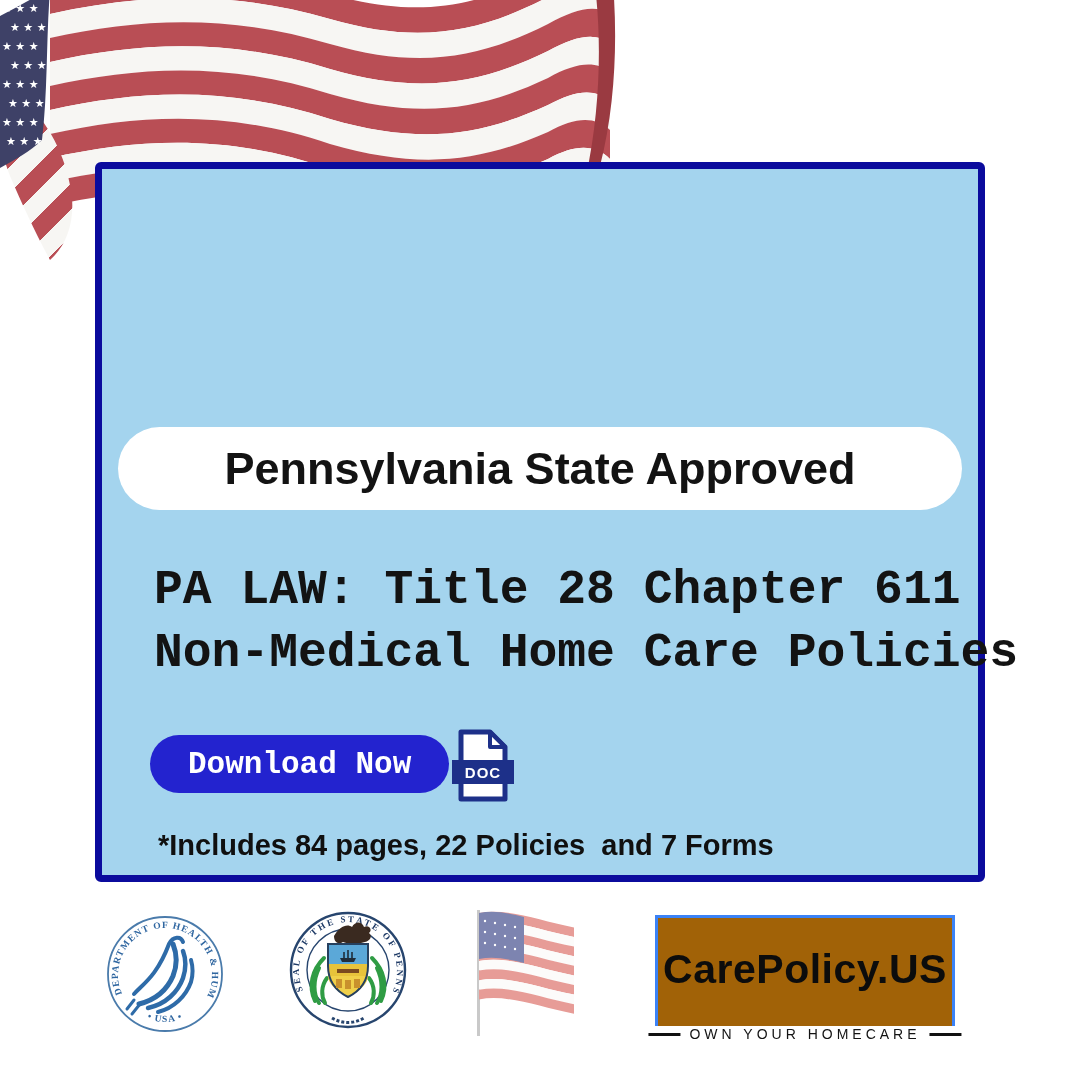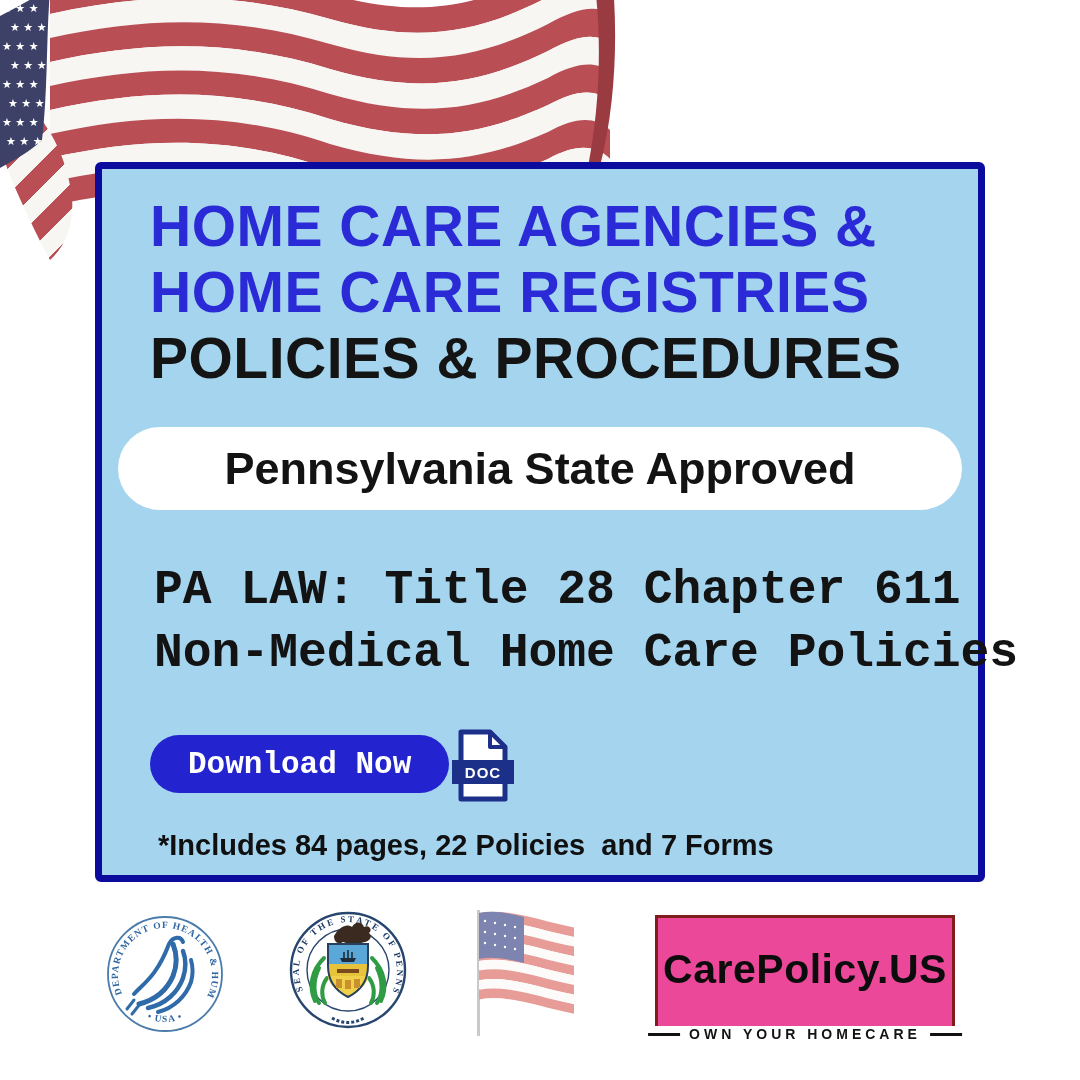--- a/index.html
+++ b/index.html
@@ -28,25 +28,25 @@
   .footnote{position:absolute;left:56px;top:660px;font-size:29px;font-weight:bold;color:#101010;
             white-space:pre;}
 
   
   .seal{position:absolute;}
   .ringtext{fill:#2f66a0;font-family:"Liberation Serif",serif;font-size:9.5px;font-weight:bold;letter-spacing:1px;}
   .pa-ringtext{fill:#1e3a66;font-family:"Liberation Serif",serif;font-size:9px;font-weight:bold;letter-spacing:1px;}
   .stars{font-family:"DejaVu Sans",sans-serif;font-size:11px;fill:#ffffff;}
 
   .brand-box{position:absolute;left:655px;top:915px;width:300px;height:120px;box-sizing:border-box;
-             border:3px solid #7f1d1d;background:#ec4899;display:flex;align-items:center;justify-content:center;}
+             border:3px solid #3b82f6;background:#a16207;display:flex;align-items:center;justify-content:center;}
   .brand-name{font-size:41px;font-weight:bold;color:#0c0c0c;letter-spacing:.5px;margin-top:-12px;}
   .brand-tagline{position:absolute;left:50%;bottom:-10px;transform:translateX(-50%);
                  background:#ffffff;padding:0 4px;display:flex;align-items:center;gap:9px;white-space:nowrap;}
-  .brand-tagline .txt{font-size:14px;font-weight:bold;letter-spacing:4px;color:#131313;}
+  .brand-tagline .txt{font-size:14px;font-weight:normal;letter-spacing:4px;color:#131313;}
   .brand-tagline .dash{width:32px;height:3px;background:#111111;}
 </style>
 </head>
 <body>
 
 <div class="stage">
 
   <svg class="flag-art" width="620" height="300" viewBox="0 0 620 300" xmlns="http://www.w3.org/2000/svg">
     <defs>
       <linearGradient id="foldg" gradientUnits="userSpaceOnUse" x1="0" y1="150" x2="26" y2="176" spreadMethod="repeat">
@@ -82,25 +82,20 @@
         <text x="10" y="69">★ ★ ★</text>
         <text x="2" y="88">★ ★ ★</text>
         <text x="8" y="107">★ ★ ★</text>
         <text x="2" y="126">★ ★ ★</text>
         <text x="6" y="145">★ ★ ★</text>
       </g>
     </g>
   </svg>
 
   <div class="card">
-    <div class="title">
-      <div class="blue">HOME CARE AGENCIES &amp;</div>
-      <div class="blue">HOME CARE REGISTRIES</div>
-      <div class="black">POLICIES &amp; PROCEDURES</div>
-    </div>
 
     <div class="pill">Pennsylvania State Approved</div>
 
     <div class="law">
       <div>PA LAW: Title 28 Chapter 611</div>
       <div>Non-Medical Home Care Policies</div>
     </div>
 
     <button class="btn">Download Now</button>
 

